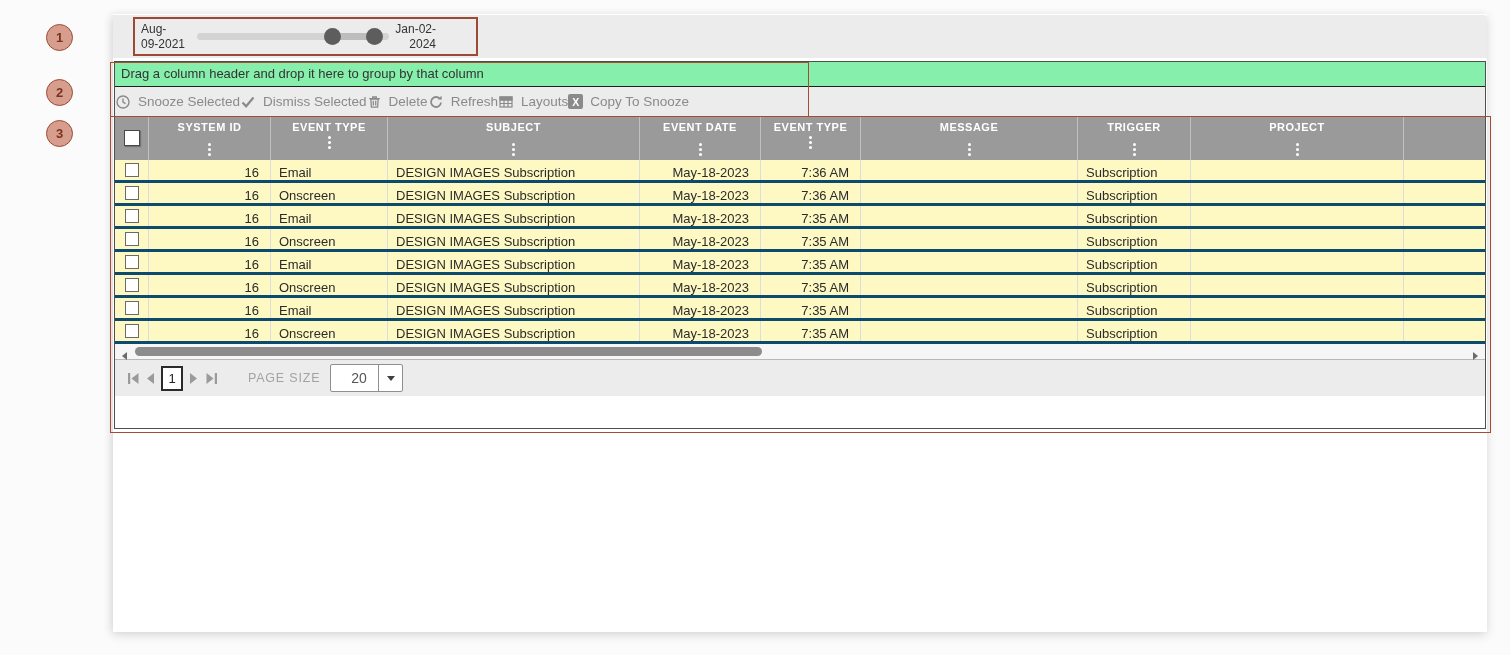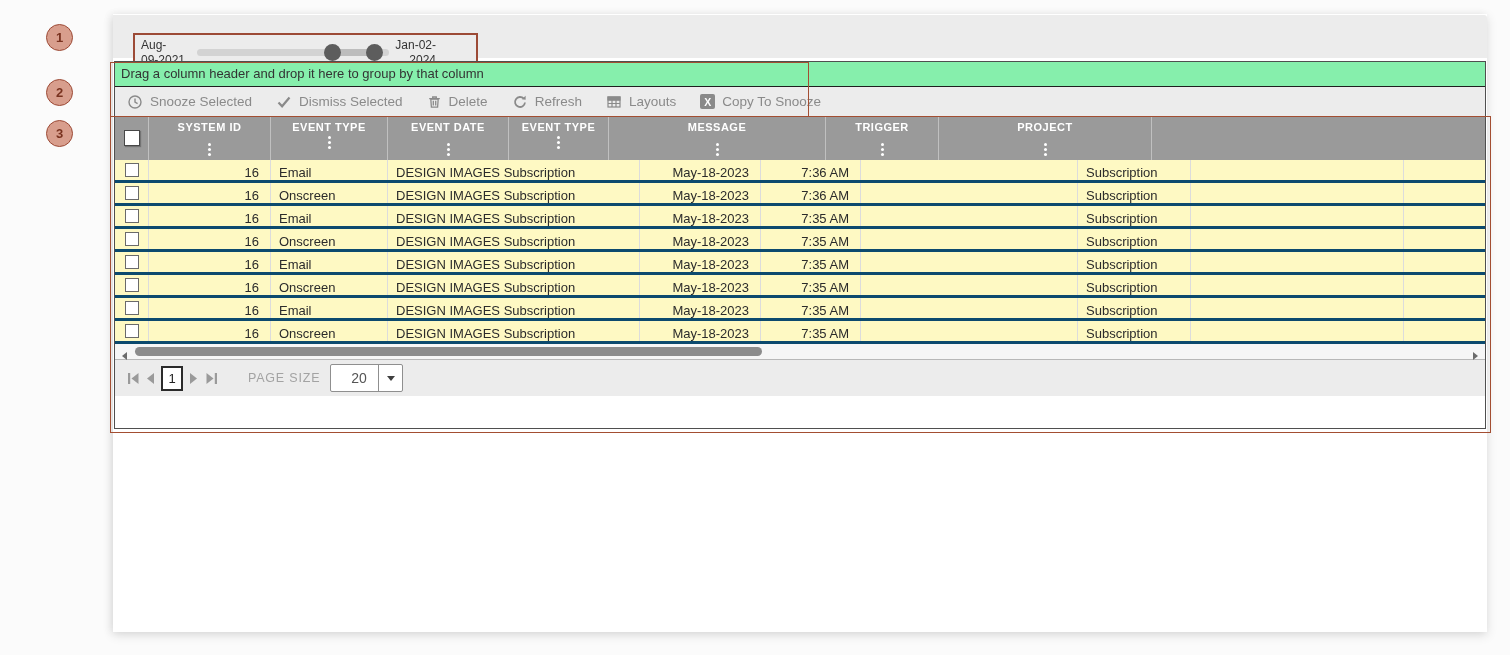--- a/index.html
+++ b/index.html
@@ -11,39 +11,39 @@
     display:flex;align-items:center;justify-content:center;
     font-size:13px;font-weight:bold;color:#79321f;z-index:40;}
   .ann-box{position:absolute;border:1.5px solid #a34e32;box-sizing:border-box;z-index:30;pointer-events:none;}
 
   
   .panel{position:absolute;left:113px;top:14px;width:1374px;height:618px;background:#ffffff;
     box-shadow:0 3px 10px rgba(0,0,0,.13), -3px 0 8px rgba(0,0,0,.05);}
 
   
   .slider-band{position:absolute;left:0;top:1px;width:1374px;height:43px;background:#ececec;border-radius:0 3px 0 0;}
-  .slider-box{position:absolute;left:20px;top:18px;width:345px;height:39px;border:2px solid #9c4a36;
+  .slider-box{position:absolute;left:20px;top:2px;width:345px;height:39px;border:2px solid #9c4a36;
     box-sizing:border-box;background:#ececec;}
   .slider-label{position:absolute;top:3px;font-size:12px;line-height:15px;color:#333;white-space:pre-line;}
   .slider-label.left{left:6px;}
   .slider-label.right{left:253px;width:48px;text-align:right;}
   .slider-track{position:absolute;left:62px;top:14px;width:192px;height:7px;background:#d3d3d3;border-radius:4px;}
   .slider-range{position:absolute;left:134px;top:0;width:44px;height:7px;background:#bdbdbd;border-radius:4px;}
   .slider-handle{position:absolute;top:9px;width:17px;height:17px;border-radius:50%;background:#5d5d5d;}
   .slider-handle.h1{left:189px;}
   .slider-handle.h2{left:231px;}
 
   
   .grid{position:absolute;left:1px;top:47px;width:1372px;height:368px;border:1px solid #4f4f4f;
     box-sizing:border-box;background:#fff;}
 
   .groupbar{height:25px;box-sizing:border-box;border-bottom:1px solid #1f1f1f;background:#86efac;
     font-size:13px;color:#333;line-height:24px;padding-left:6px;}
 
-  .toolbar{height:29px;background:#ececec;display:flex;align-items:center;padding-left:12px;gap:24px;}
+  .toolbar{height:29px;background:#ececec;display:flex;align-items:center;}
   .tbtn{display:flex;align-items:center;gap:7px;font-size:13.5px;color:#8a8a8a;cursor:default;}
   .tbtn svg{display:block;}
   .xls{display:flex;align-items:center;justify-content:center;width:15px;height:15px;background:#8a8a8a;
     color:#fff;font-size:10.5px;font-weight:bold;border-radius:2px;}
   .xls::before{content:"X";}
 
   
   .thead{height:44px;background:#9a9a9a;display:flex;}
   .th{box-sizing:border-box;border-right:1px solid rgba(255,255,255,.38);display:flex;
     align-items:center;justify-content:center;gap:10px;color:#fff;font-size:11px;font-weight:bold;
@@ -184,20 +184,24 @@
       <div class="thead">
         <div class="th col-cb cb-cell">
           <span class="cb head"></span>
         </div>
         <div class="th col-sysid">
           <span>SYSTEM ID</span>
           <span class="vdots"></span>
         </div>
         <div class="th col-type stack">
           <span>EVENT TYPE</span>
+          <span class="vdots"></span>
+        </div>
+        <div class="th col-subject">
+          <span>SUBJECT</span>
           <span class="vdots"></span>
         </div>
         <div class="th col-date">
           <span>EVENT DATE</span>
           <span class="vdots"></span>
         </div>
         <div class="th col-time stack">
           <span>EVENT TYPE</span>
           <span class="vdots"></span>
         </div>

